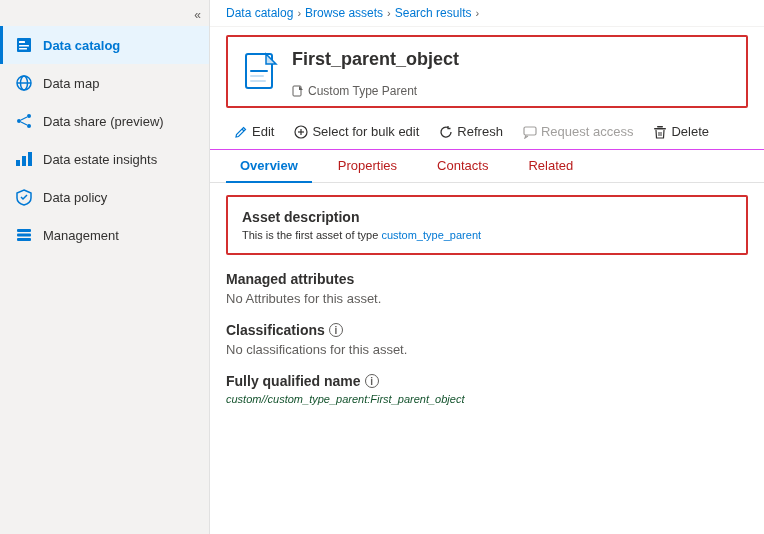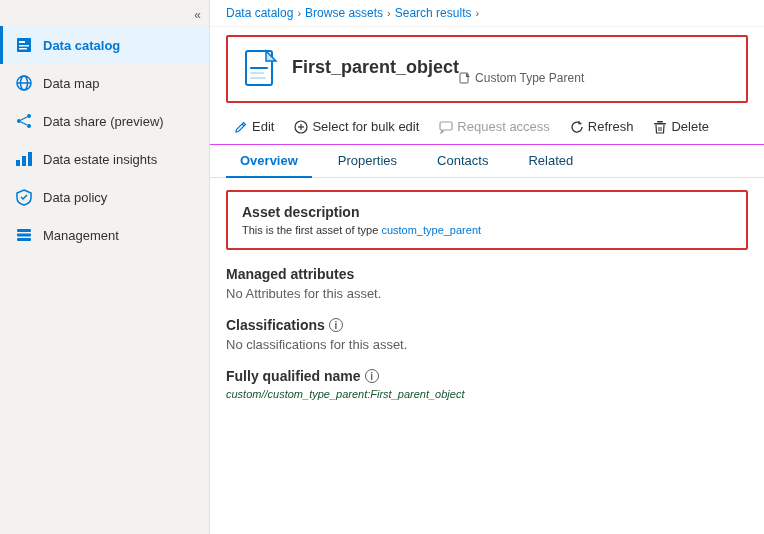--- a/index.html
+++ b/index.html
@@ -80,21 +80,21 @@
       gap: 12px;
     }
     .asset-icon {
       width: 36px;
       height: 44px;
       display: flex;
       align-items: center;
       justify-content: center;
       flex-shrink: 0;
     }
-    .asset-title-block { display: flex; flex-direction: row; }
+    .asset-title-block { display: flex; flex-direction: column; }
     .asset-title {
       font-size: 18px;
       font-weight: 600;
       color: #323130;
     }
     .asset-subtitle {
       font-size: 12px;
       color: #605e5c;
       display: flex;
       align-items: center;
@@ -129,21 +129,21 @@
     .tabs {
       display: flex;
       padding: 0 16px;
       border-bottom: 1px solid #e1e1e1;
       gap: 12px;
     }
     .tab {
       padding: 8px 14px;
       cursor: pointer;
       font-size: 13px;
-      color: #0c4a6e;
+      color: #b91c1c;
       border-bottom: 2px solid transparent;
       margin-bottom: -1px;
     }
     .tab.active {
       color: #0078d4;
       border-bottom: 2px solid #0078d4;
       font-weight: 600;
     }
 
     
@@ -313,33 +313,33 @@
       <span>Edit</span>
     </button>
     <button class="toolbar-btn">
       <svg width="14" height="14" viewBox="0 0 14 14" fill="none">
         <circle cx="7" cy="7" r="6" stroke="#323130" stroke-width="1.2" fill="none"></circle>
         <line x1="7" y1="4" x2="7" y2="10" stroke="#323130" stroke-width="1.2"></line>
         <line x1="4" y1="7" x2="10" y2="7" stroke="#323130" stroke-width="1.2"></line>
       </svg>
       <span>Select for bulk edit</span>
     </button>
+    <button class="toolbar-btn">
+      <svg width="14" height="14" viewBox="0 0 14 14" fill="none">
+        <path d="M12 7 A5 5 0 1 1 9 2.5" stroke="#323130" stroke-width="1.3" fill="none"></path>
+        <polyline points="9,1 9,3.5 11.5,3.5" stroke="#323130" stroke-width="1.3" fill="none"></polyline>
+      </svg>
+      <span>Refresh</span>
+    </button>
     <button class="toolbar-btn disabled">
       <svg width="14" height="14" viewBox="0 0 14 14" fill="none">
         <rect x="1" y="2" width="12" height="8" rx="1.5" stroke="#a19f9d" stroke-width="1.2" fill="none"></rect>
         <path d="M3 10 L2 13 L5 11" stroke="#a19f9d" stroke-width="1.2" fill="none"></path>
       </svg>
       <span>Request access</span>
-    </button>
-    <button class="toolbar-btn">
-      <svg width="14" height="14" viewBox="0 0 14 14" fill="none">
-        <path d="M12 7 A5 5 0 1 1 9 2.5" stroke="#323130" stroke-width="1.3" fill="none"></path>
-        <polyline points="9,1 9,3.5 11.5,3.5" stroke="#323130" stroke-width="1.3" fill="none"></polyline>
-      </svg>
-      <span>Refresh</span>
     </button>
     <button class="toolbar-btn">
       <svg width="14" height="14" viewBox="0 0 14 14" fill="none">
         <rect x="1" y="3" width="12" height="1.5" rx="0.75" fill="#323130"></rect>
         <rect x="4" y="1" width="6" height="1.5" rx="0.75" fill="#323130"></rect>
         <path d="M3 5 L3.5 13 L10.5 13 L11 5" stroke="#323130" stroke-width="1.2" fill="none"></path>
         <line x1="6" y1="7" x2="6" y2="11" stroke="#323130" stroke-width="1"></line>
         <line x1="8" y1="7" x2="8" y2="11" stroke="#323130" stroke-width="1"></line>
       </svg>
       <span>Delete</span>

